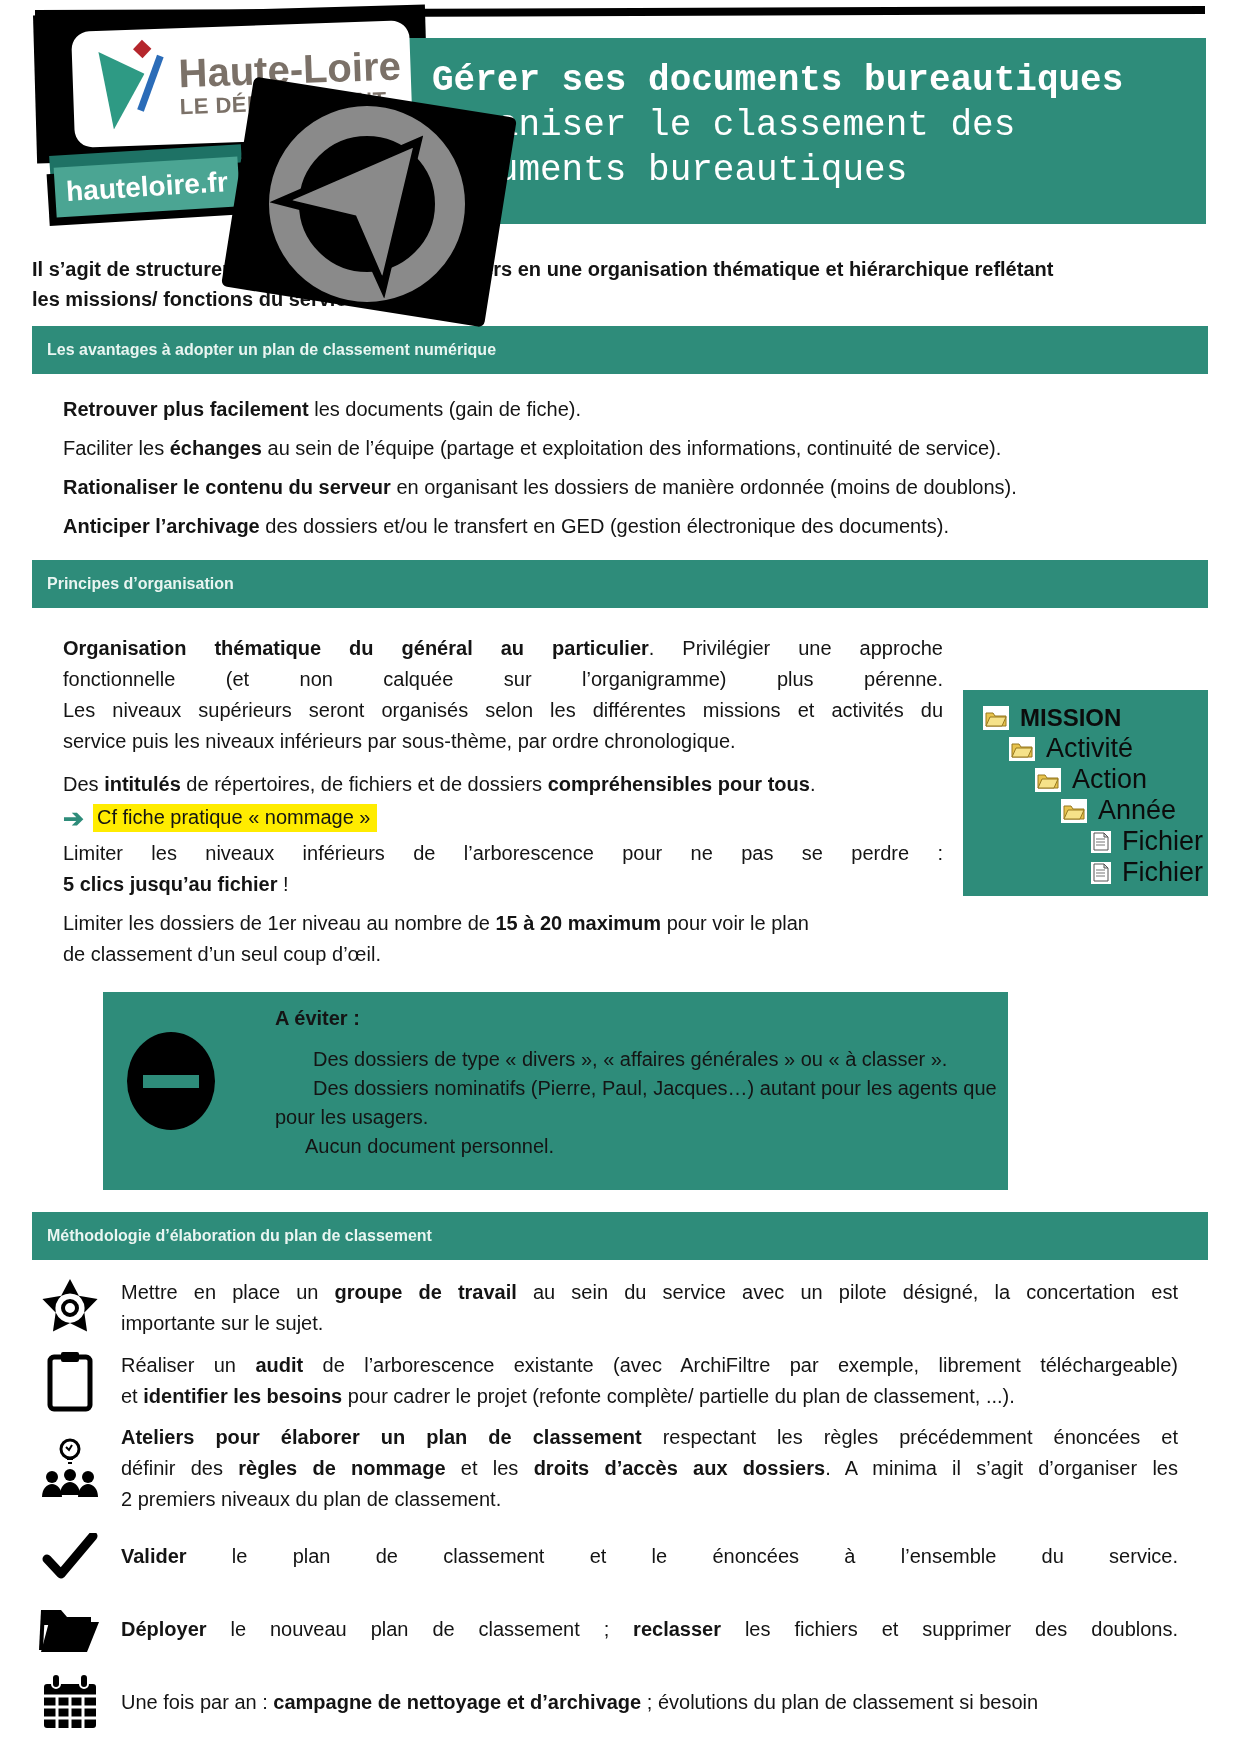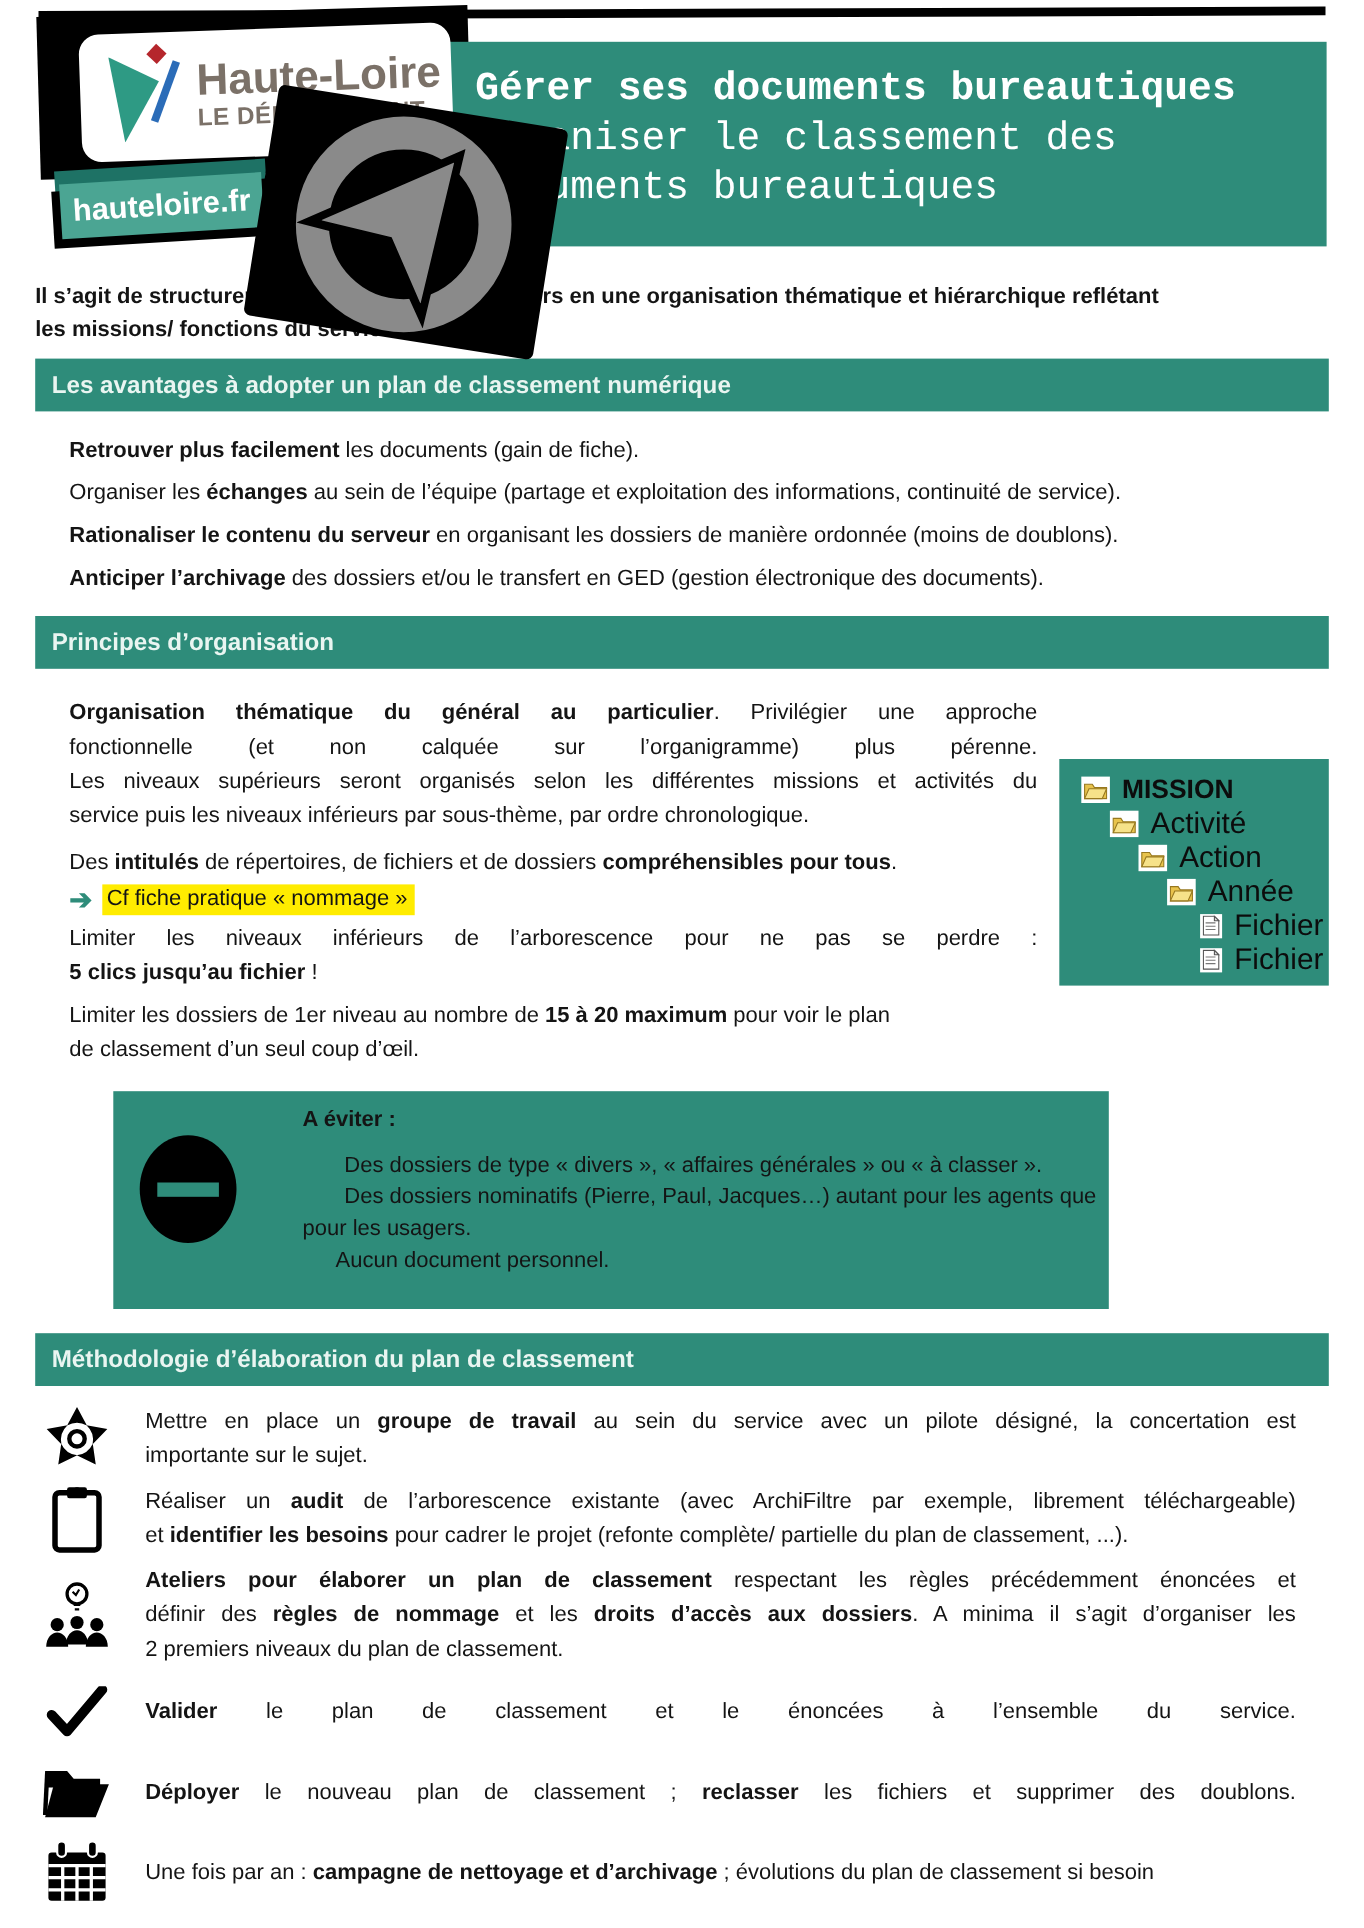--- a/index.html
+++ b/index.html
@@ -35,21 +35,21 @@
                 clip-path:polygon(50% 0,100% 100%,50% 76%,0 100%);transform:rotate(40deg);}
   .arrow{position:absolute;left:80px;top:38px;width:118px;height:118px;background:#8A8A8A;
          clip-path:polygon(50% 0,100% 100%,50% 75%,0 100%);transform:rotate(40deg);}
   
   .intro{margin:26px 40px 0 32px;font-weight:bold;font-size:20px;}
   .intro .line{line-height:30px;}
   .line{white-space:nowrap;}
   .jl{text-align:justify;text-align-last:justify;}
   .band{height:48px;margin:0 32px;background:#2E8C7A;display:flex;align-items:center;
         padding-left:15px;box-sizing:border-box;}
-  .band span{color:#E9F5F1;font-size:22px;font-weight:bold;}
+  .band span{color:#E9F5F1;font-size:16px;font-weight:bold;}
   .band1{margin-top:12px;}
   .band2{margin-top:17px;}
   .band3{margin-top:22px;}
   .bullets{margin:19px 30px 0 63px;font-size:20px;}
   .bullets .bline{line-height:33px;margin-bottom:6px;}
   .principes{position:relative;margin:25px 0 0 32px;font-size:20px;}
   .ptxt{margin-left:31px;width:880px;}
   .pline{line-height:31px;}
   .mt12{margin-top:12px;} .mt8{margin-top:8px;} .mt6{margin-top:6px;}
   .note-line{margin:4px 0 0 31px;display:flex;align-items:center;gap:9px;}
@@ -66,21 +66,21 @@
          padding-top:12px;box-sizing:border-box;font-size:20px;}
   .avoid-title{padding-left:172px;font-weight:bold;line-height:29px;}
   .avoid-items{margin-top:12px;}
   .avoid-items .aline{padding-left:172px;line-height:29px;white-space:nowrap;}
   .aline.ind{text-indent:38px;}
   .aline.ind2{text-indent:30px;}
   .no-entry{position:absolute;left:24px;top:40px;width:88px;height:98px;background:#000;border-radius:50%;}
   .no-entry .bar{position:absolute;left:16px;top:43px;width:56px;height:13px;background:#2E8C7A;}
   
   .steps{margin:16px 62px 0 32px;font-size:20px;}
-  .step{display:flex;align-items:center;gap:24px;margin-bottom:9px;min-height:64px;}
+  .step{display:flex;align-items:center;gap:13px;margin-bottom:9px;min-height:64px;}
   .step .icon-cell{width:76px;flex:none;display:flex;align-items:center;justify-content:center;}
   .step .stxt{flex:1;min-width:0;}
   .sline{line-height:31px;}
   svg{display:block;}
 </style>
 </head>
 <body>
 
 <div class="page">
 
@@ -123,21 +123,21 @@
   <div class="intro">
     <div class="line">Il s’agit de structurer une arborescence de fichiers en une organisation thématique et hiérarchique reflétant</div>
     <div class="line">les missions/ fonctions du service.</div>
   </div>
 
   <div class="band band1">
     <span>Les avantages à adopter un plan de classement numérique</span>
   </div>
   <div class="bullets">
     <div class="bline line"><b>Retrouver plus facilement</b><span> les documents (gain de fiche).</span></div>
-    <div class="bline line"><span>Organiser les </span><b>échanges</b><span> au sein de l’équipe (partage et exploitation des informations, continuité de service).</span></div>
+    <div class="bline line"><span>Faciliter les </span><b>échanges</b><span> au sein de l’équipe (partage et exploitation des informations, continuité de service).</span></div>
     <div class="bline line"><b>Rationaliser le contenu du serveur</b><span> en organisant les dossiers de manière ordonnée (moins de doublons).</span></div>
     <div class="bline line"><b>Anticiper l’archivage</b><span> des dossiers et/ou le transfert en GED (gestion électronique des documents).</span></div>
   </div>
 
   <div class="band band2">
     <span>Principes d’organisation</span>
   </div>
 
   <div class="principes">
     <div class="ptxt">

